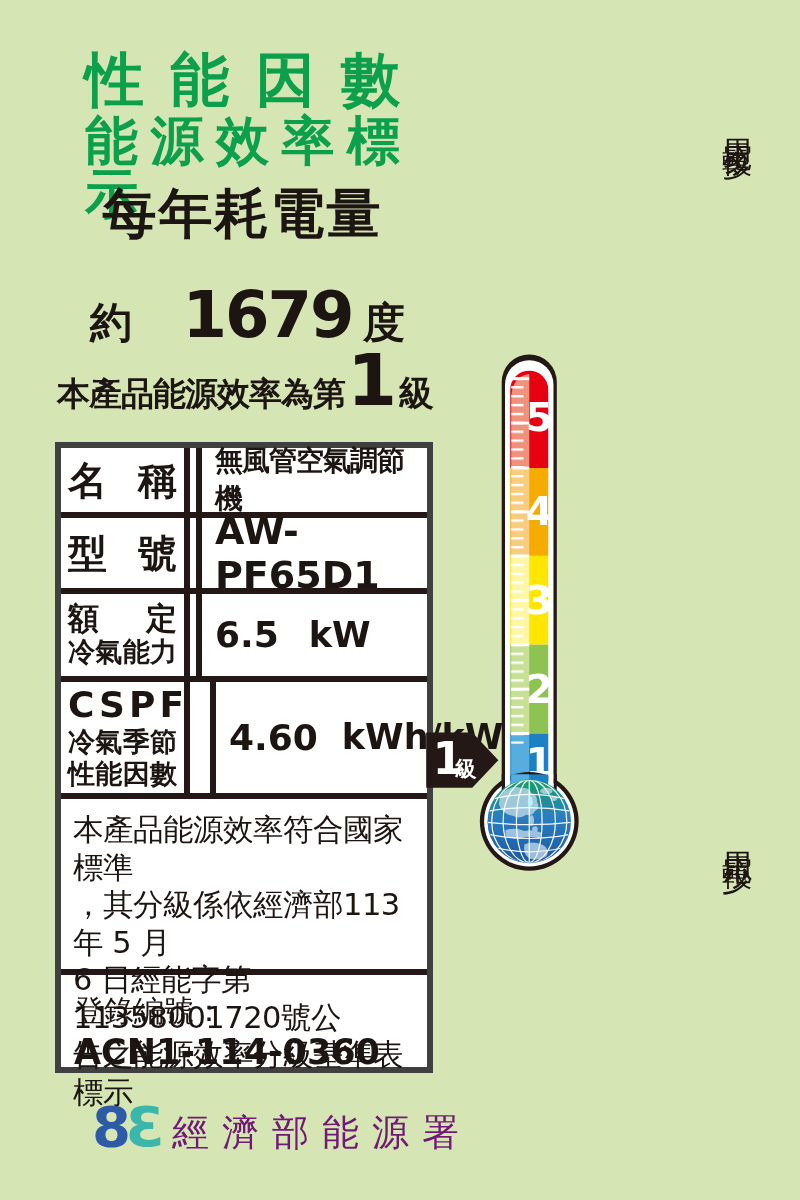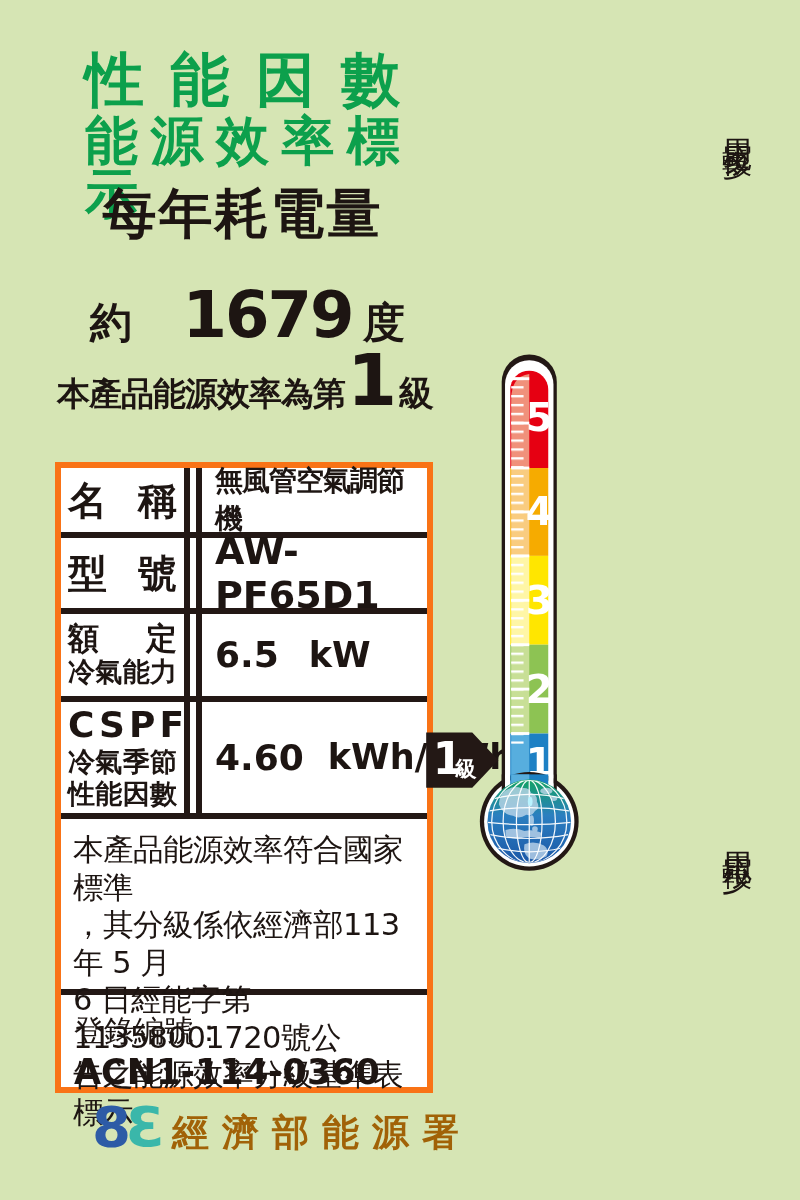--- a/index.html
+++ b/index.html
@@ -28,55 +28,55 @@
   #consumption .cjk{font-size:42px;font-weight:700;}
   #consumption .num{font-size:64px;font-weight:700;letter-spacing:-2px;margin-left:40px;}
   #grade-line{
     left:57px;top:352px;width:380px;display:flex;align-items:baseline;
   }
   #grade-line .pre{font-size:33px;font-weight:700;letter-spacing:-1px;}
   #grade-line .big{font-size:72px;font-weight:700;line-height:.8;margin:0 2px;}
   #grade-line .suf{font-size:35px;font-weight:700;}
   
   #spec-table{
-    left:55px;top:462px;width:378px;height:631px;background:#fff;
-    border:6px solid #f97316;box-sizing:border-box;
+    left:55px;top:442px;width:378px;height:631px;background:#fff;
+    border:6px solid #404040;box-sizing:border-box;
     display:flex;flex-direction:column;
   }
   .trow{display:flex;border-bottom:6px solid #231815;box-sizing:border-box;}
   .trow:last-child{border-bottom:none;}
   .tlabel{
     width:129px;box-sizing:border-box;border-right:6px solid #231815;
     margin-right:6px;padding:0 7px;display:flex;flex-direction:column;
     justify-content:center;
   }
   .tvalue{
     flex:1;box-sizing:border-box;border-left:6px solid #231815;
     padding-left:13px;display:flex;align-items:center;
   }
   .jfy{text-align:justify;text-align-last:justify;}
-  .r1{height:70px;} .r2{height:76px;} .r3{height:89px;justify-content:center;} .r4{height:119px;}
+  .r1{height:70px;} .r2{height:76px;} .r3{height:89px;justify-content:center;} .r4{height:119px;gap:14px;}
   .r5{height:176px;} .r6{height:92px;flex-direction:column;}
   .lab-big{font-size:39px;font-weight:700;line-height:1;}
   .lab-med{font-size:31px;font-weight:700;line-height:1.15;}
   .lab-sm{font-size:27px;font-weight:700;line-height:1.2;}
   .cspf{font-size:36px;font-weight:700;letter-spacing:4px;line-height:1.15;}
   .val-cjk{font-size:28px;font-weight:700;letter-spacing:-1px;}
   .val-lat{font-size:38px;font-weight:700;}
   .val-num{font-size:36px;font-weight:700;}
   .val-unit{font-size:35px;font-weight:700;margin-left:30px;}
   .note-cell{padding:12px 8px 0 12px;}
   .note-line{font-size:30.5px;font-weight:500;line-height:37.5px;letter-spacing:-0.5px;}
   .reg-cell{padding:16px 0 0 13px;display:flex;align-items:baseline;}
   .reg-label{font-size:30px;font-weight:500;}
   .reg-value{font-size:35px;font-weight:700;letter-spacing:0;}
   
   #agency-name{
-    left:172px;top:1108px;font-size:37px;letter-spacing:13px;color:#a16207;
-    font-weight:700;white-space:nowrap;
+    left:172px;top:1108px;font-size:37px;letter-spacing:13px;color:#701a75;
+    font-weight:400;white-space:nowrap;
   }
   
   .vlabel{
     writing-mode:vertical-rl;text-orientation:upright;
     font-size:30px;font-weight:500;letter-spacing:4px;color:#1d1512;line-height:1;
   }
   #vlabel-more{left:722px;top:115px;}
   #vlabel-less{left:722px;top:828px;}
   
 </style>

